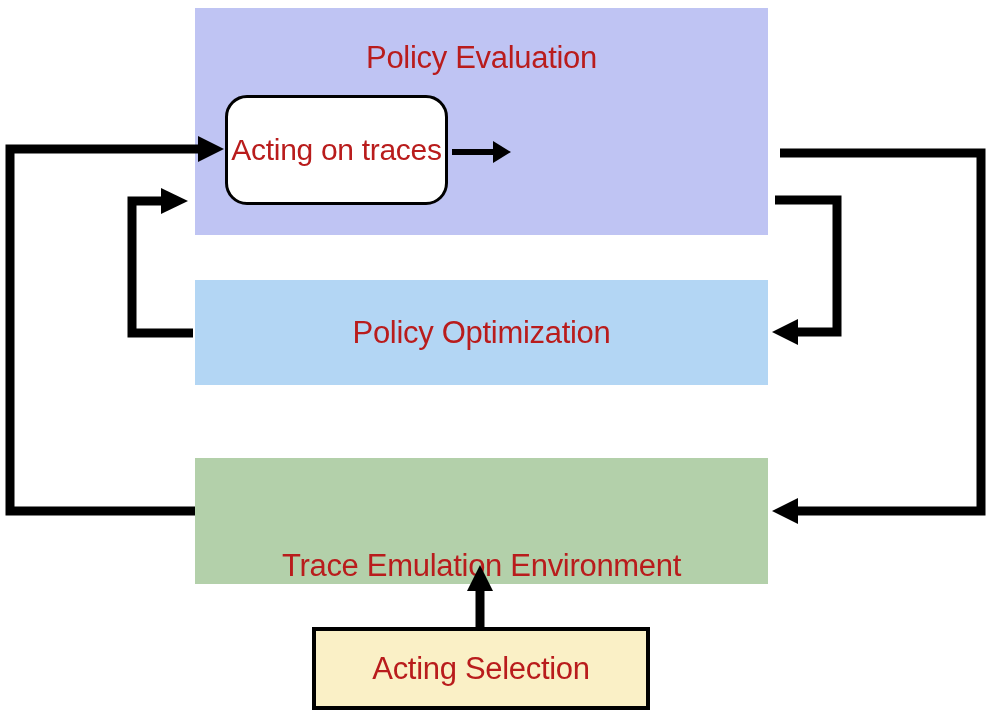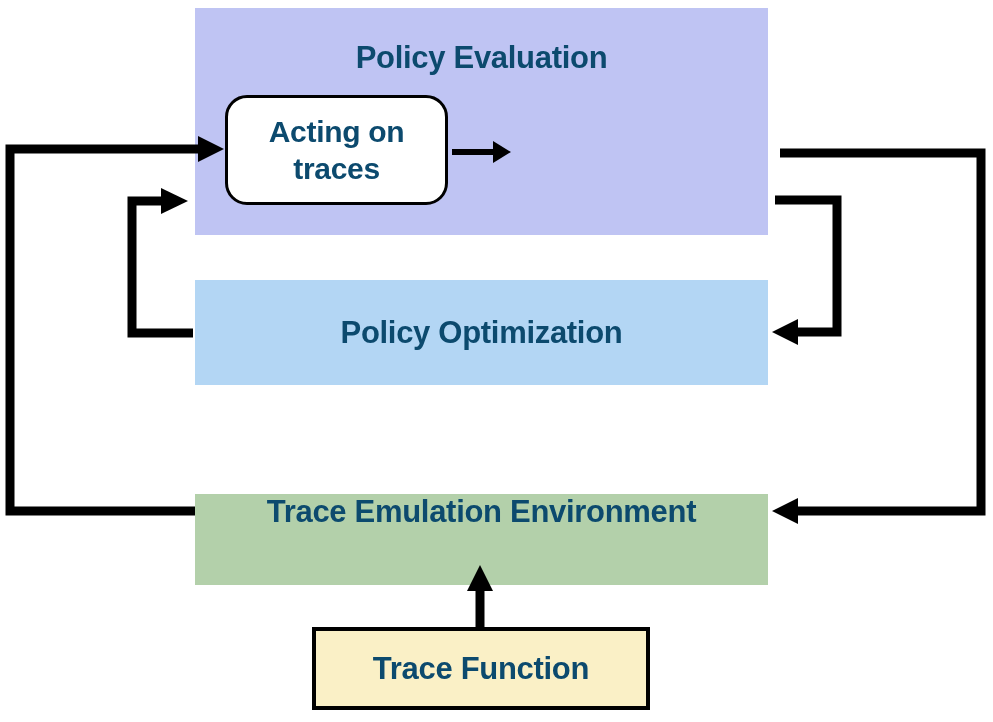--- a/index.html
+++ b/index.html
@@ -11,22 +11,22 @@
     position: relative;
     width: 993px;
     height: 722px;
     background: #ffffff;
     font-family: "Liberation Sans", sans-serif;
     overflow: hidden;
   }
   .group, .node {
     position: absolute;
     box-sizing: border-box;
-    color: #0c4a6e;
-    font-weight: bold;
+    color: #b91c1c;
+    font-weight: normal;
     letter-spacing: -0.3px;
   }
   .group-label, .node-label {
     display: block;
     text-align: center;
     white-space: pre-line;
   }
   
   #policy-evaluation-group {
     left: 195px; top: 8px;
@@ -57,24 +57,23 @@
   
   #policy-optimization-group {
     left: 195px; top: 280px;
     width: 573px; height: 105px;
     display: flex; align-items: center; justify-content: center;
     font-size: 31px;
   }
   
   #trace-emulation-group {
     left: 195px; top: 458px;
-    width: 573px; height: 91px;
-    display: flex; align-items: flex-start; justify-content: center;
+    width: 573px; height: 126px;
+    display: flex; align-items: flex-end; justify-content: center;
     font-size: 31px;
-    margin-top: 36px;
   }
   
   #trace-selection-node {
     left: 312px; top: 627px;
     width: 338px; height: 83px;
     border: 4px solid #000000;
     display: flex; align-items: center; justify-content: center;
     font-size: 31px;
   }
   #arrows-layer {
@@ -110,21 +109,21 @@
 
   <div class="group" id="policy-optimization-group" style="background-color: rgb(179, 214, 244);">
     <span class="group-label">Policy Optimization</span>
   </div>
 
   <div class="group" id="trace-emulation-group" style="background-color: rgb(179, 208, 170);">
     <span class="group-label">Trace Emulation Environment</span>
   </div>
 
   <div class="node" id="trace-selection-node" style="background-color: rgb(250, 240, 198);">
-    <span class="node-label">Trace Function</span>
+    <span class="node-label">Acting Selection</span>
   </div>
 
   <svg id="arrows-layer" viewBox="0 0 993 722" xmlns="http://www.w3.org/2000/svg">
 
     <g>
       <path d="M452,152 H494" stroke-width="6"></path>
       <polygon points="511,152 493,141 493,163"></polygon>
     </g>
 
     <g>

